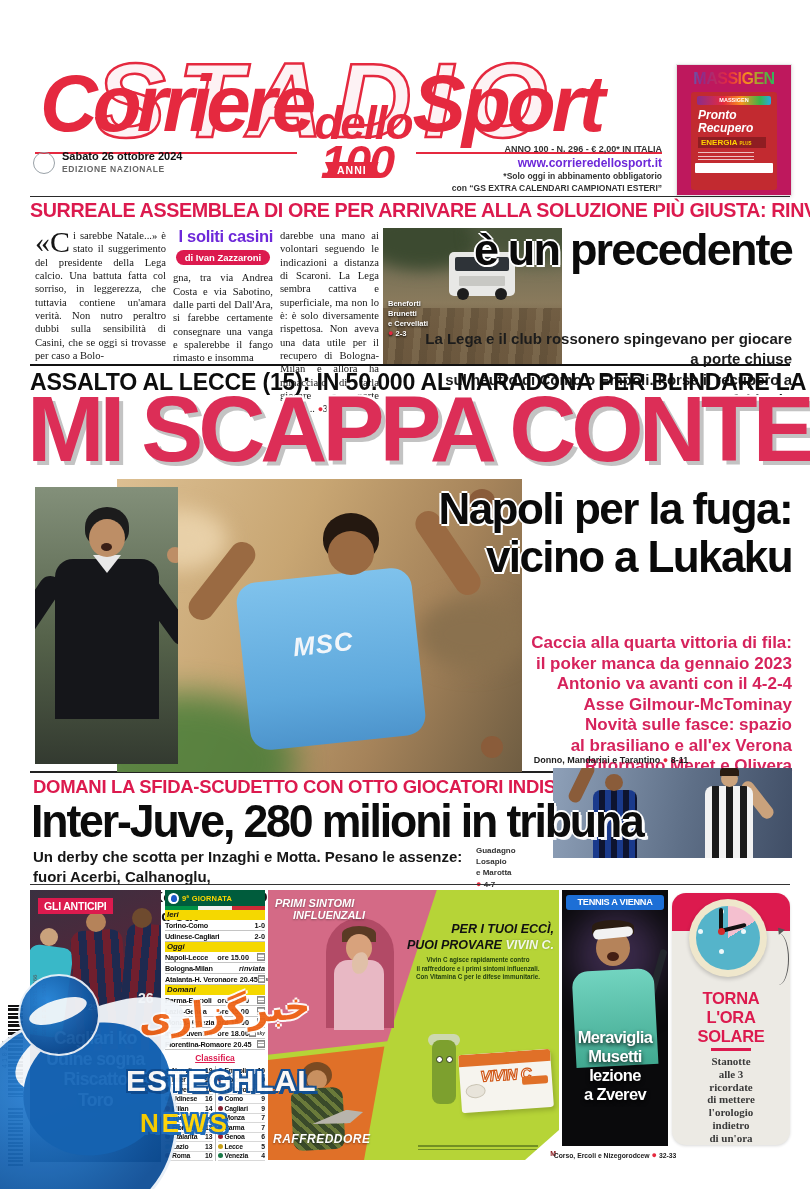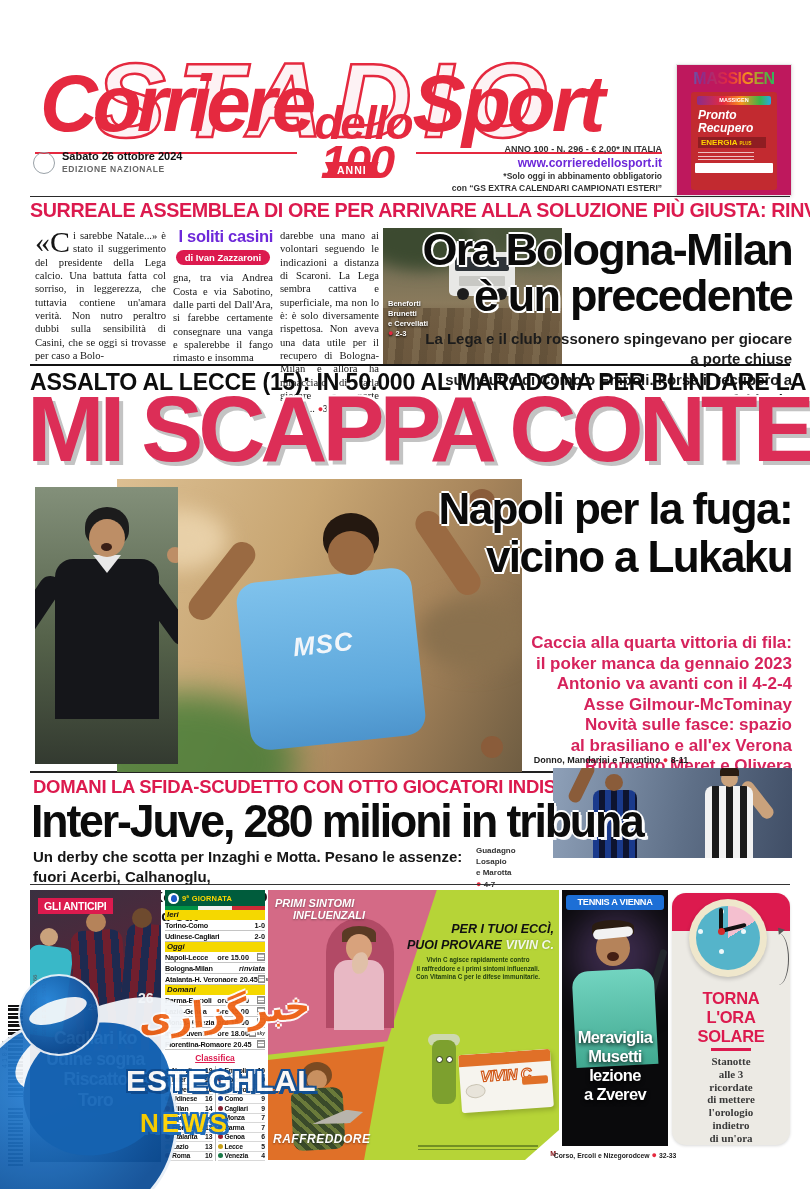--- a/index.html
+++ b/index.html
@@ -384,21 +384,20 @@
     <div class="mud"></div>
     <div class="p1cap">
       <div>Beneforti</div>
       <div>Brunetti</div>
       <div>e Cervellati</div>
       <div><span class="pgdot">●</span> <span>2-3</span></div>
     </div>
   </div>
 
   <div class="abs ora-h">
-    <div>Ora Bologna-Milan</div>
     <div>è un precedente</div>
   </div>
   <div class="abs ora-s">
     <div>La Lega e il club rossonero spingevano per giocare a porte chiuse</div>
     <div>sul neutro di Como o Empoli. Forse il recupero a febbraio</div>
   </div>
 
   <div class="abs rule-b"></div>
   <div class="abs assalto">ASSALTO AL LECCE (15): IN 50.000 AL MARADONA PER BLINDARE LA VETTA</div>
   <div class="abs miscappa">MI SCAPPA CONTE</div>

